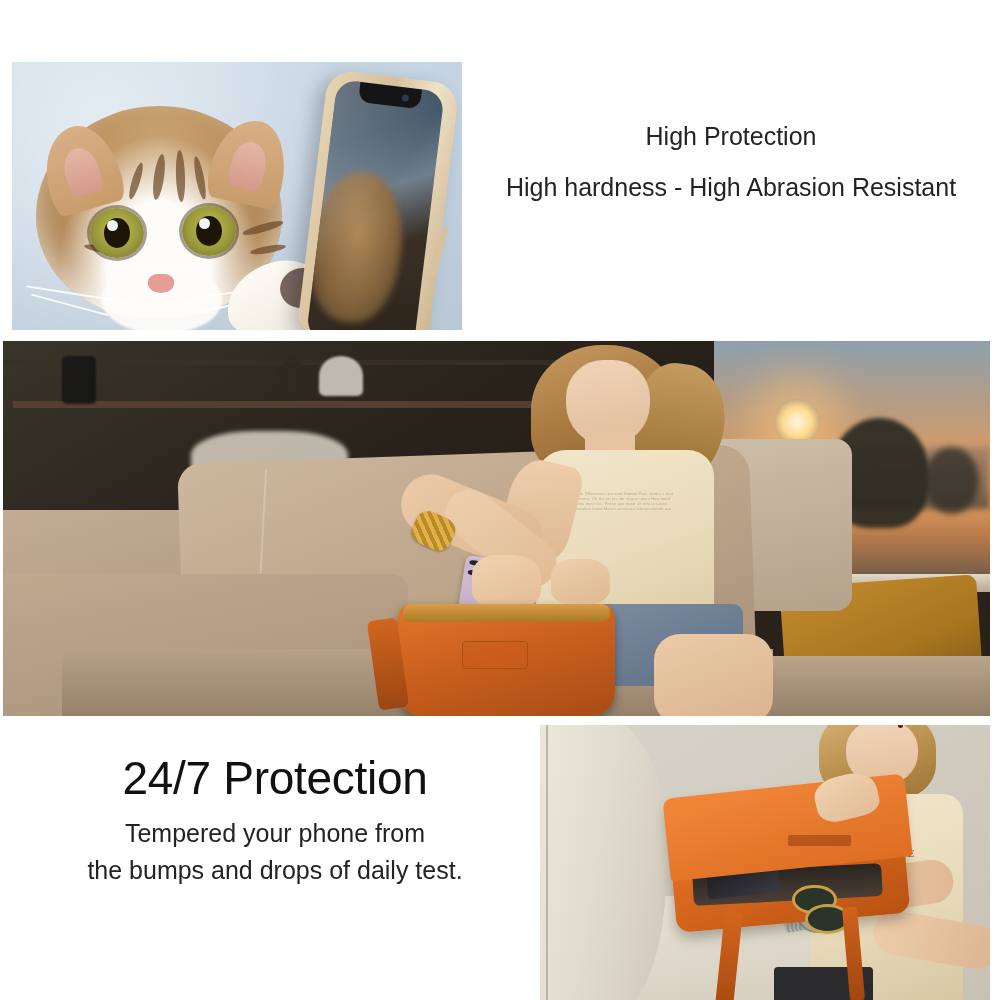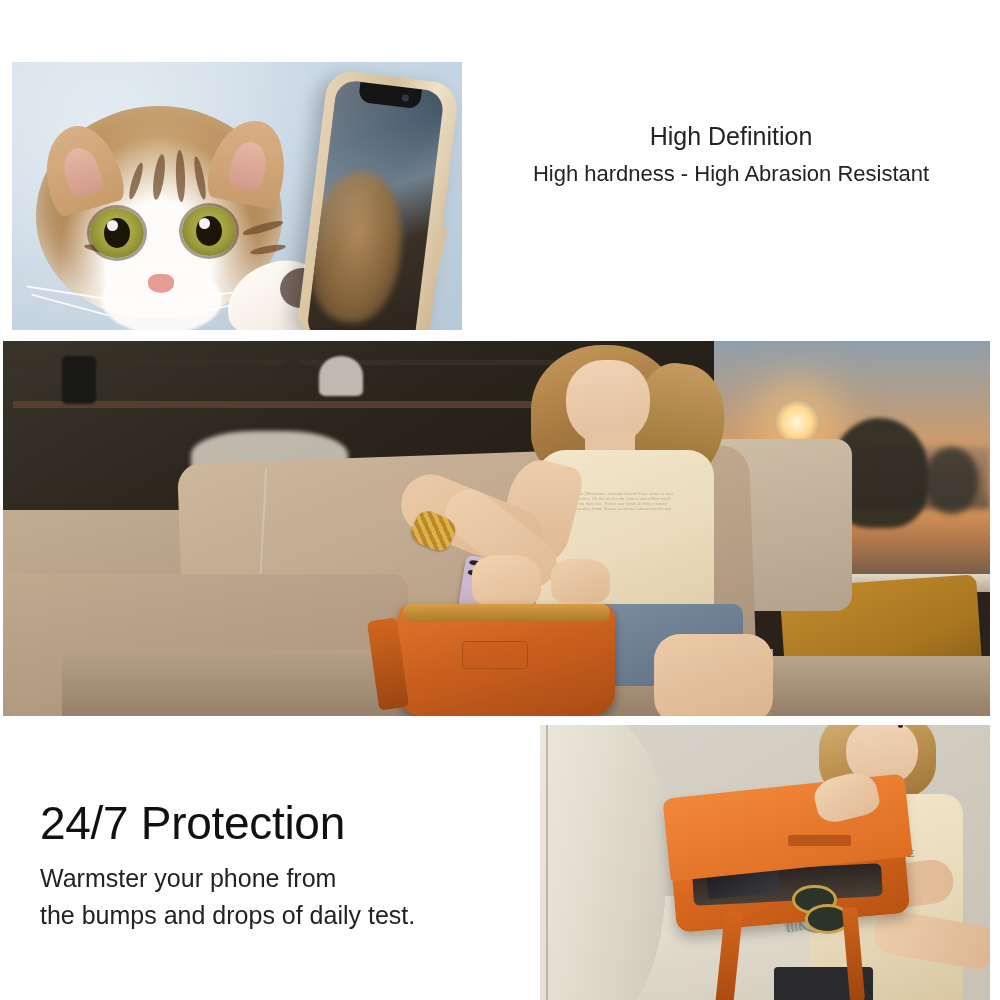--- a/index.html
+++ b/index.html
@@ -249,23 +249,23 @@
   .br-watch-band{position:absolute;left:54%;top:63%;width:6%;height:12%;
      background:repeating-linear-gradient(90deg,#c9c6c0 0 2px,#a9a6a0 2px 4px);
      border-radius:3px;transform:rotate(-10deg);}
   .br-dark-bl{position:absolute;left:52%;top:88%;width:22%;height:14%;
      background:#2a2a2c;border-radius:4px;}
 
   
   .txt-top{position:absolute;left:476px;top:106px;width:510px;text-align:center;color:#111;}
   .txt-top h1{margin:0;font-weight:400;font-size:47px;line-height:1.12;letter-spacing:-.3px;}
   .txt-top .sub1{margin-top:16px;font-size:25px;color:#232323;}
-  .txt-top .sub2{margin-top:10px;font-size:22px;color:#232323;white-space:nowrap;}
-
-  .txt-bottom{position:absolute;left:40px;top:798px;width:470px;color:#111;}
+  .txt-top .sub2{margin-top:22px;font-size:25px;color:#232323;white-space:nowrap;}
+
+  .txt-bottom{position:absolute;left:40px;top:753px;width:470px;text-align:center;color:#111;}
   .txt-bottom h2{margin:0;font-weight:400;font-size:46px;line-height:1.12;letter-spacing:-.3px;}
   .txt-bottom .sub1{margin-top:14px;font-size:25px;color:#232323;}
   .txt-bottom .sub2{margin-top:8px;font-size:25px;color:#232323;}
 </style>
 </head>
 <body>
 
 <div class="page">
 
   <div class="photo" id="panel-cat">
@@ -311,21 +311,21 @@
         <div class="scr-glow"></div>
         <div class="notch">
           <div class="notch-dot"></div>
         </div>
       </div>
       <div class="side-btn"></div>
     </div>
   </div>
 
   <div class="txt-top">
-    <div class="sub1">High Definition</div>
+    <div class="sub1">High Protection</div>
     <div class="sub2">High hardness - High Abrasion Resistant</div>
   </div>
 
   <div class="photo" id="panel-sofa">
     <div class="room-dark"></div>
     <div class="shelf2"></div>
     <div class="shelf"></div>
     <div class="obj-jar"></div>
     <div class="obj-plant"></div>
     <div class="obj-lamp"></div>
@@ -371,21 +371,21 @@
     <div class="w-hand"></div>
     <div class="bag"></div>
     <div class="bag-zip"></div>
     <div class="bag-tag"></div>
     <div class="bag-strap"></div>
     <div class="w-hand2"></div>
   </div>
 
   <div class="txt-bottom">
     <h2>24/7 Protection</h2>
-    <div class="sub1">Warmster your phone from</div>
+    <div class="sub1">Tempered your phone from</div>
     <div class="sub2">the bumps and drops of daily test.</div>
   </div>
 
   <div class="photo" id="panel-bag">
     <div class="br-wall"></div>
     <div class="br-seat"></div>
     <div class="br-chairback">
       <div class="br-chairseam"></div>
     </div>
 

